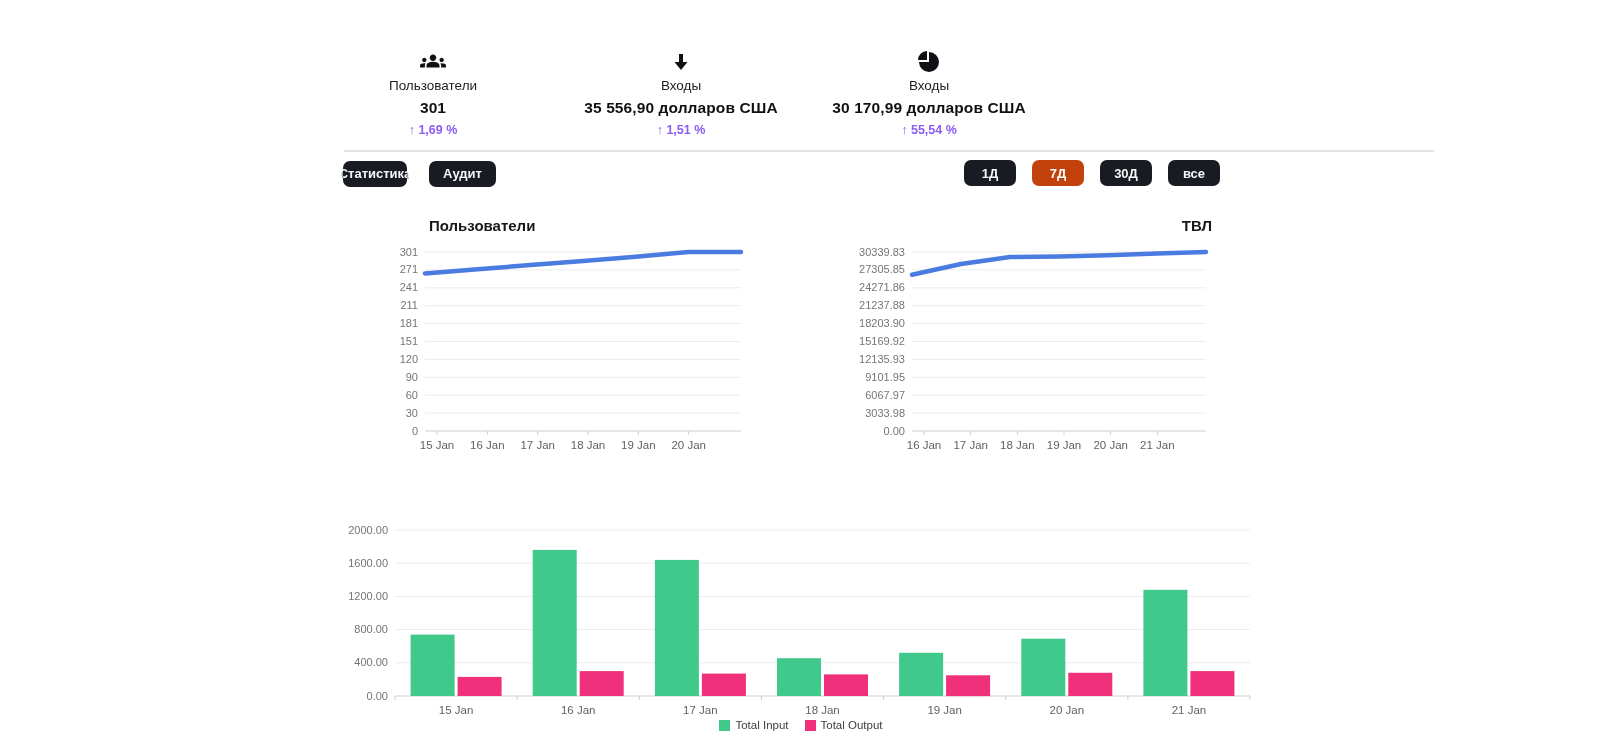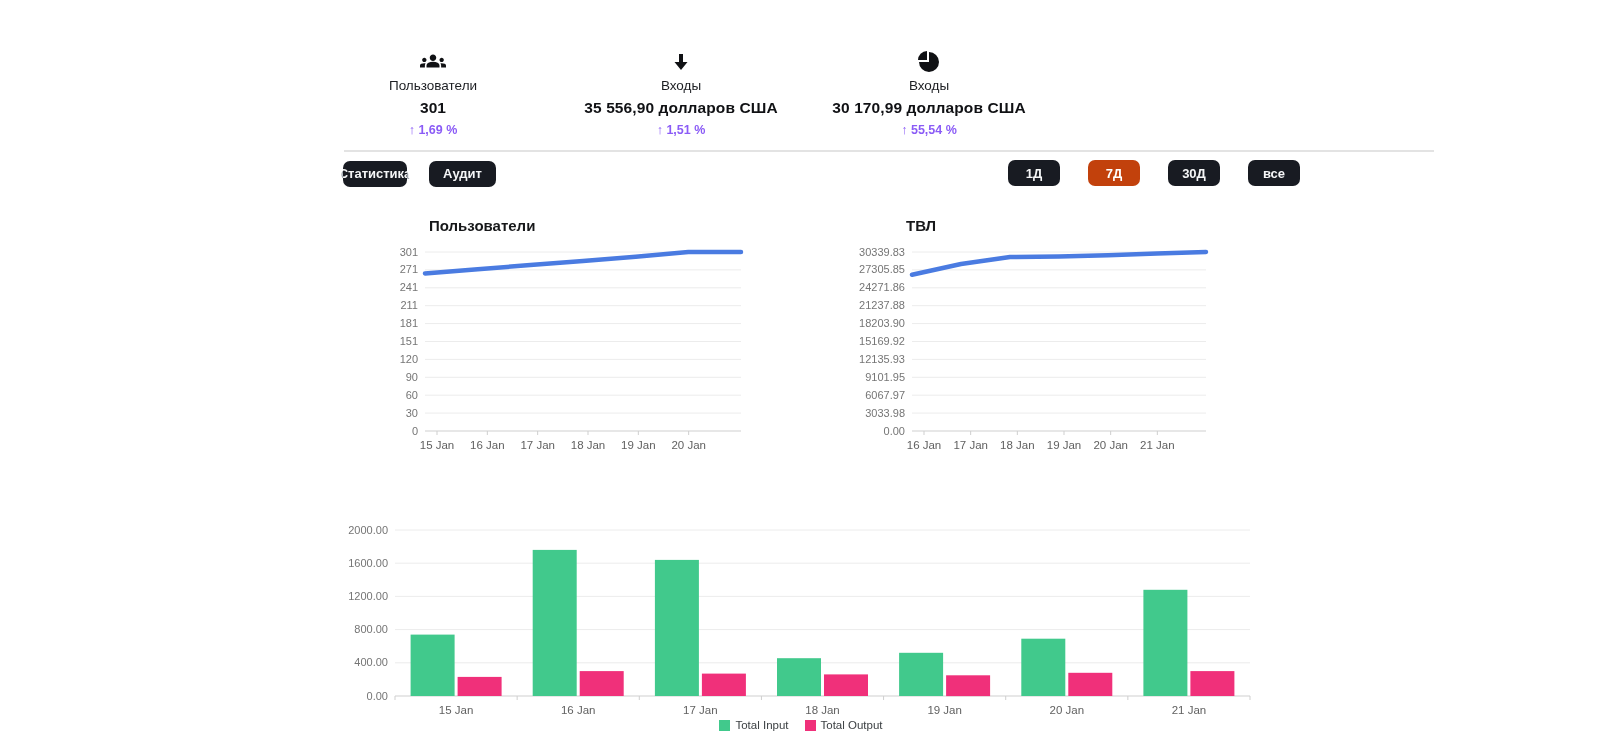--- a/index.html
+++ b/index.html
@@ -27,31 +27,31 @@
   .tab-stat{position:relative;width:78px;height:26px;}
   .tab-stat .ghost{
     position:absolute;left:50%;top:50%;transform:translate(-50%,-50%);
     font-size:13px;color:#9ba1a9;white-space:nowrap;z-index:0;
   }
   .tab-stat .btn-dark{
     position:absolute;left:50%;top:50%;transform:translate(-50%,-50%);
     width:64px;overflow:hidden;white-space:nowrap;z-index:1;
   }
   .tab-audit{padding:0 14px;margin-left:8px;}
-  .ranges{position:absolute;left:1008px;top:160px;display:flex;gap:28px;}
+  .ranges{position:absolute;left:964px;top:160px;display:flex;gap:16px;}
   .range-btn{min-width:52px;padding:0 6px;font-weight:700;}
   .range-btn.active{background:#c2410c;color:#ffffff;}
   
   .chart{position:absolute;}
   #chart-users{left:395px;top:217px;}
   #chart-tvl{left:858px;top:217px;}
   #chart-bars{left:345px;top:519px;}
   .chart-title{margin:0 0 8px 0;font-size:15px;font-weight:700;color:#17181a;}
   #chart-users .chart-title{margin-left:34px;}
-  #chart-tvl .chart-title{margin-left:48px;}
+  #chart-tvl .chart-title{margin-left:48px;text-align:right;}
   .legend{display:flex;justify-content:center;align-items:center;gap:16px;margin-top:0;font-size:11.5px;color:#3c4043;}
   .legend .item{display:flex;align-items:center;gap:5px;}
   .legend .sq{width:11px;height:11px;display:inline-block;}
   svg text{font-family:"Liberation Sans","DejaVu Sans",sans-serif;}
 </style>
 </head>
 <body>
 
 <div class="stats">
 

